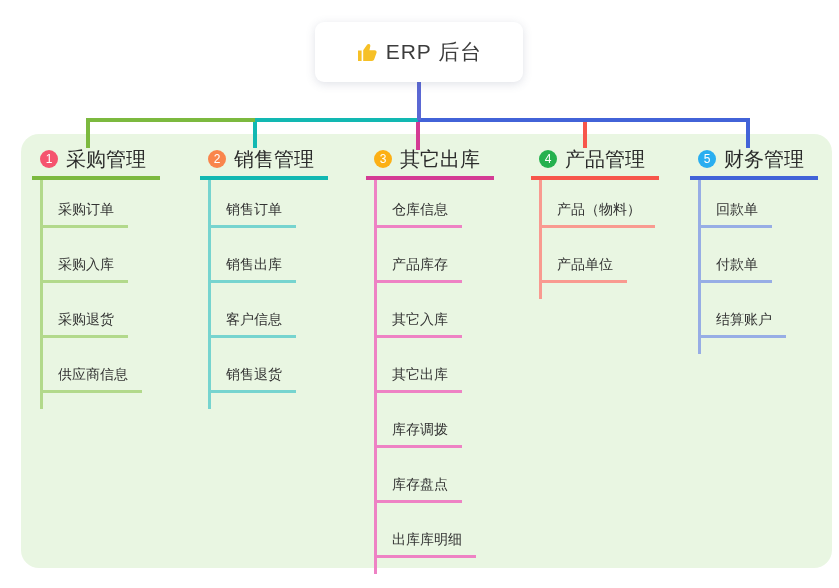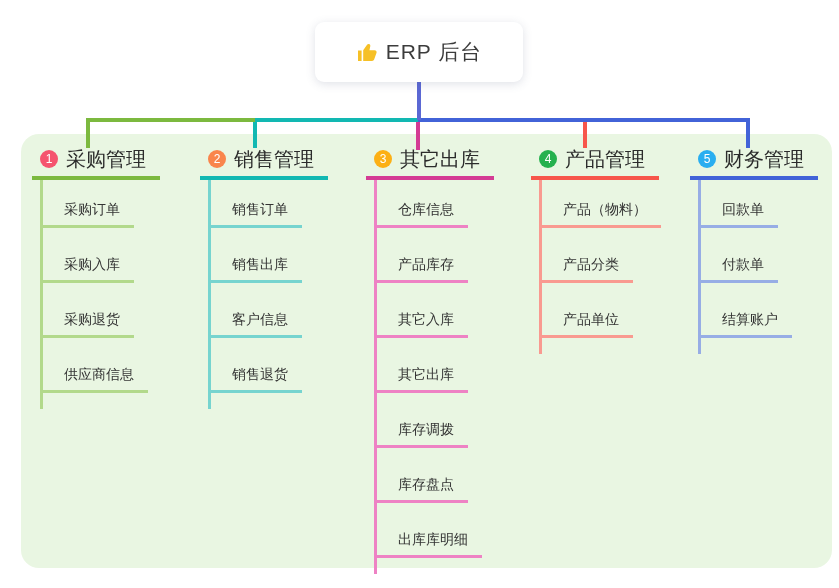--- a/index.html
+++ b/index.html
@@ -41,21 +41,21 @@
     background:var(--badge);color:#ffffff;
     font-size:12px;line-height:18px;text-align:center;flex:0 0 auto;
   }
   .branch-label{font-size:20px;color:#2b2b2b;white-space:nowrap;}
   .children{
     position:absolute;left:8px;top:34px;
     border-left:3px solid var(--cl);
   }
   .child{
     width:max-content;height:45px;box-sizing:content-box;
-    padding:0 14px 0 21px;margin-bottom:7px;
+    padding:0 14px 0 15px;margin-bottom:7px;
     border-bottom:3px solid var(--cl);
     display:flex;align-items:flex-end;
     cursor:pointer;
   }
   .child:last-child{margin-bottom:16px;}
   .child span{font-size:14px;color:#333333;padding-bottom:6px;white-space:nowrap;}
 </style>
 </head>
 <body>
 
@@ -158,23 +158,20 @@
   <div class="branch" style="left: 531px; --c: #f7564b; --cl: #f99a90; --badge: #25b14e;">
     <div class="branch-header">
       <span class="badge">4</span>
       <span class="branch-label">产品管理</span>
     </div>
     <div class="children">
       <div class="child">
           <span>产品（物料）</span>
         </div>
       <div class="child">
-          <span>产品分类</span>
-        </div>
-      <div class="child">
           <span>产品单位</span>
         </div>
     </div>
   </div>
 
   <div class="branch" style="left: 690px; --c: #4263d8; --cl: #97ade5; --badge: #29aef0;">
     <div class="branch-header">
       <span class="badge">5</span>
       <span class="branch-label">财务管理</span>
     </div>

